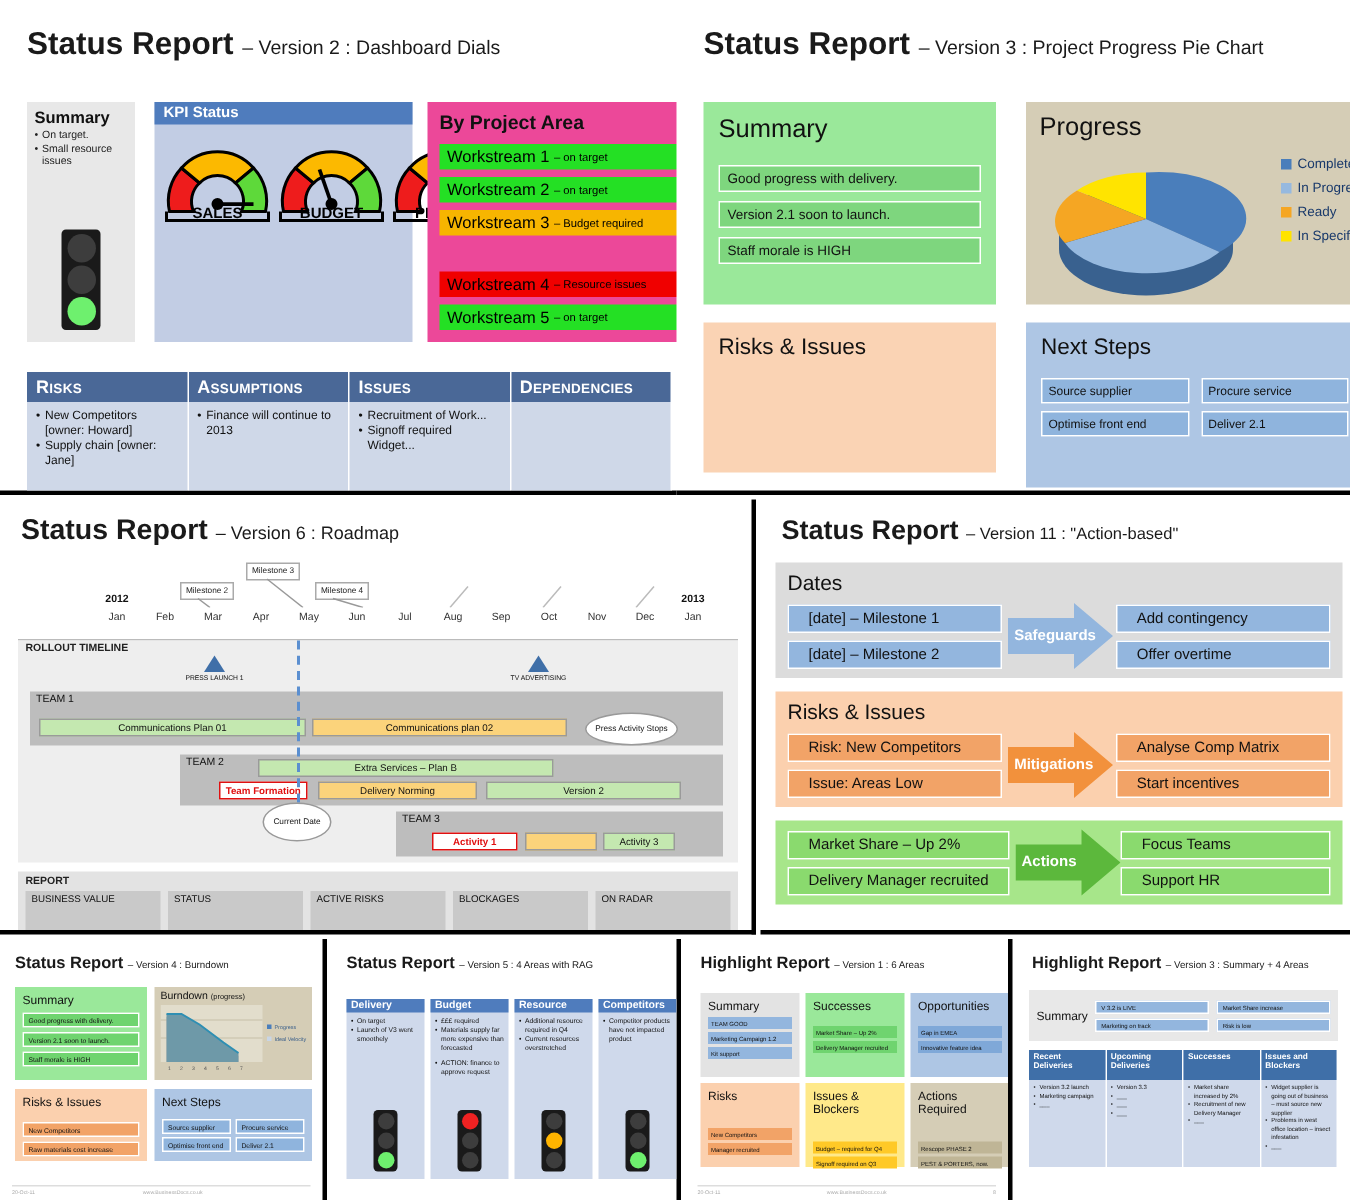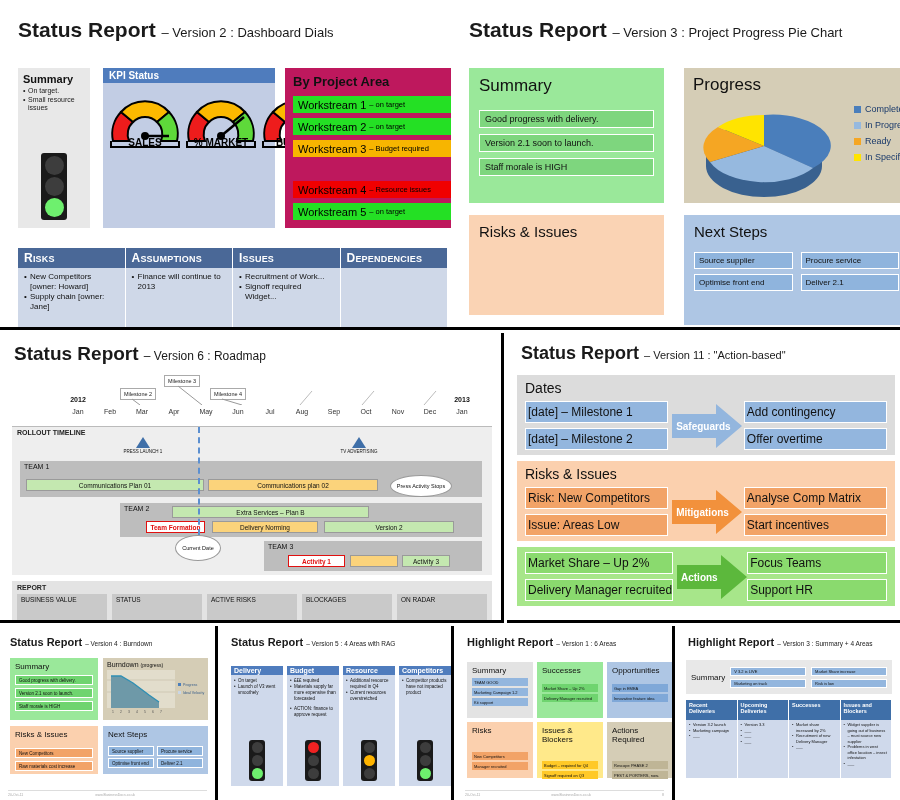--- a/index.html
+++ b/index.html
@@ -40,21 +40,21 @@
   .traffic .lamp.amb { background:#ffb400; }
   .traffic .lamp.grn { background:#6ef06e; }
 
   .kpi-panel { position:absolute; left:103px; top:68px; width:172px; height:160px; background:#c2cde4; }
   .kpi-head { background:#4f7cbd; color:#fff; font-size:10px; font-weight:bold; padding:2px 6px; }
   .kpi-grid { display:grid; grid-template-columns:1fr 1fr 1fr 1fr; gap:0px; padding:6px 4px; }
   .dial { position:relative; width:76px; height:62px; margin:0 auto; }
   .dial .lbl { position:absolute; bottom:3px; left:0; width:100%; text-align:center;
                font-size:10px; font-weight:bold; color:#000; }
 
-  .area-panel { position:absolute; left:285px; top:68px; width:180px; height:160px; background:#be185d; padding:6px 8px; }
+  .area-panel { position:absolute; left:285px; top:68px; width:180px; height:160px; background:#ec4899; padding:6px 8px; }
   .area-panel h4 { font-size:13px; font-weight:bold; color:#111; margin-bottom:7px;}
   .ws { height:17px; margin-bottom:5px; padding:1px 5px; font-size:11px; color:#000; white-space:nowrap; display:flex; align-items:center;}
   .ws .nm { font-weight:normal; }
   .ws .st { font-size:7.5px; margin-left:3px; }
   .ws.g { background:#24e024; }
   .ws.a { background:#f7b500; }
   .ws.r { background:#f00000;margin-top:24px; }
 
   .ratable { position:absolute; left:18px; top:248px; width:430px; display:flex; }
   .ratable .col { flex:1; border-right:1px solid #fff; }
@@ -118,21 +118,21 @@
 
   
   #sl-v11 { left:507px; top:333px; width:393px; height:290px; border-bottom:3px solid #000;}
   #sl-v11 .slide-title { position:absolute; left:14px; top:10px; font-size:18px; white-space:nowrap;}
   #sl-v11 .slide-title .sub { font-size:11px; }
 
   .ab { position:absolute; left:10px; width:378px; padding:5px 8px; }
   .ab h4 { font-size:14px; font-weight:normal; color:#111; margin-bottom:5px;}
   .ab .cols { display:flex; align-items:center; gap:4px;}
   .ab .left, .ab .right { width:148px; display:flex; flex-direction:column; gap:5px;}
-  .ab .it { border:1px solid #fff; font-size:12px; padding:3px 2px; color:#111; white-space:nowrap; overflow:hidden;}
+  .ab .it { border:1px solid #fff; font-size:10px; padding:3px 13px; color:#111; white-space:nowrap; overflow:hidden;}
   .arrow { position:relative; width:70px; height:46px; display:flex; align-items:center;}
   .arrow .txt { position:absolute; left:4px; top:50%; transform:translateY(-50%); font-size:10px; font-weight:bold; color:#fff; z-index:2; white-space:nowrap;}
   .arrow svg { position:absolute; left:0; top:0; }
 
   #ab-dates { top:42px; background:#dcdcdc; }
   #ab-dates .it { background:#93b6de; }
   #ab-risks { top:128px; background:#fbd0ae; }
   #ab-risks .it { background:#f2a367; }
   #ab-targets { top:214px; background:#a7e68a; }
   #ab-targets .it { background:#8ada6e; }
@@ -219,31 +219,20 @@
         <div class="dial">
           <svg width="76" height="62" viewBox="0 0 76 62">
             <path d="M6 52 A32 32 0 0 1 14 23 L26 33 A17 17 0 0 0 22 52 Z" fill="#ee1c1c" stroke="#000" stroke-width="2"></path>
             <path d="M14 23 A32 32 0 0 1 62 23 L50 33 A17 17 0 0 0 26 33 Z" fill="#fcb900" stroke="#000" stroke-width="2"></path>
             <path d="M62 23 A32 32 0 0 1 70 52 L54 52 A17 17 0 0 0 50 33 Z" fill="#5ed93a" stroke="#000" stroke-width="2"></path>
             <path d="M4 52 L4 58 L72 58 L72 52" fill="none" stroke="#000" stroke-width="2"></path>
             <line x1="38" y1="47" x2="62" y2="47" stroke="#000" stroke-width="2.5"></line>
             <circle cx="38" cy="47" r="4" fill="#000"></circle>
           </svg>
           <div class="lbl">SALES</div>
-        </div>
-        <div class="dial">
-          <svg width="76" height="62" viewBox="0 0 76 62">
-            <path d="M6 52 A32 32 0 0 1 14 23 L26 33 A17 17 0 0 0 22 52 Z" fill="#ee1c1c" stroke="#000" stroke-width="2"></path>
-            <path d="M14 23 A32 32 0 0 1 62 23 L50 33 A17 17 0 0 0 26 33 Z" fill="#fcb900" stroke="#000" stroke-width="2"></path>
-            <path d="M62 23 A32 32 0 0 1 70 52 L54 52 A17 17 0 0 0 50 33 Z" fill="#5ed93a" stroke="#000" stroke-width="2"></path>
-            <path d="M4 52 L4 58 L72 58 L72 52" fill="none" stroke="#000" stroke-width="2"></path>
-            <line x1="38" y1="47" x2="61" y2="28" stroke="#000" stroke-width="2.5"></line>
-            <circle cx="38" cy="47" r="4" fill="#000"></circle>
-          </svg>
-          <div class="lbl">% MARKET</div>
         </div>
         <div class="dial">
           <svg width="76" height="62" viewBox="0 0 76 62">
             <path d="M6 52 A32 32 0 0 1 14 23 L26 33 A17 17 0 0 0 22 52 Z" fill="#ee1c1c" stroke="#000" stroke-width="2"></path>
             <path d="M14 23 A32 32 0 0 1 62 23 L50 33 A17 17 0 0 0 26 33 Z" fill="#fcb900" stroke="#000" stroke-width="2"></path>
             <path d="M62 23 A32 32 0 0 1 70 52 L54 52 A17 17 0 0 0 50 33 Z" fill="#5ed93a" stroke="#000" stroke-width="2"></path>
             <path d="M4 52 L4 58 L72 58 L72 52" fill="none" stroke="#000" stroke-width="2"></path>
             <line x1="38" y1="47" x2="30" y2="24" stroke="#000" stroke-width="2.5"></line>
             <circle cx="38" cy="47" r="4" fill="#000"></circle>
           </svg>

